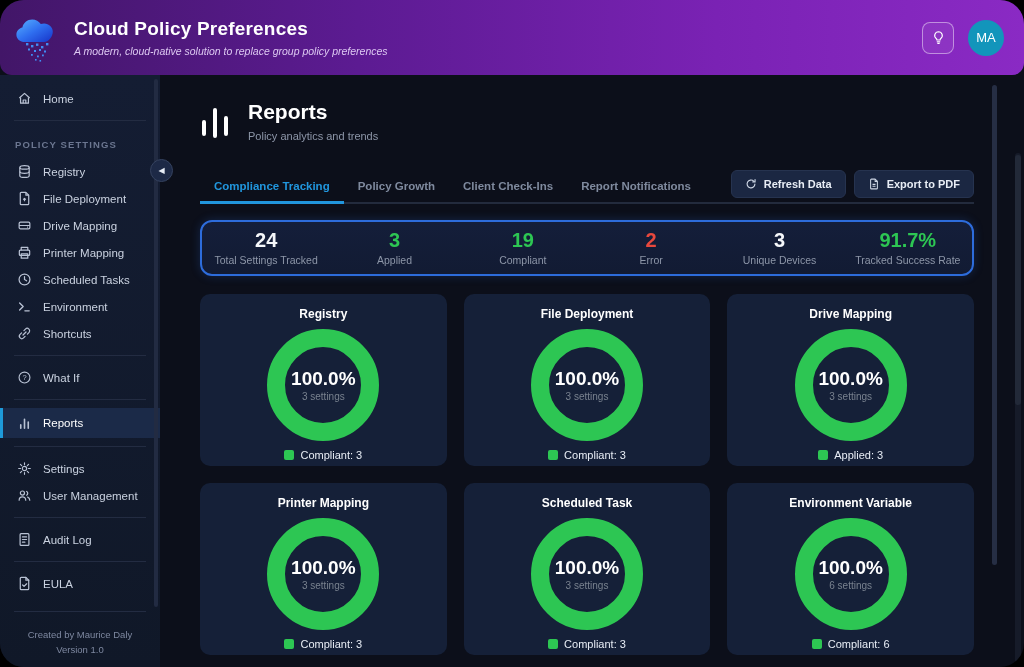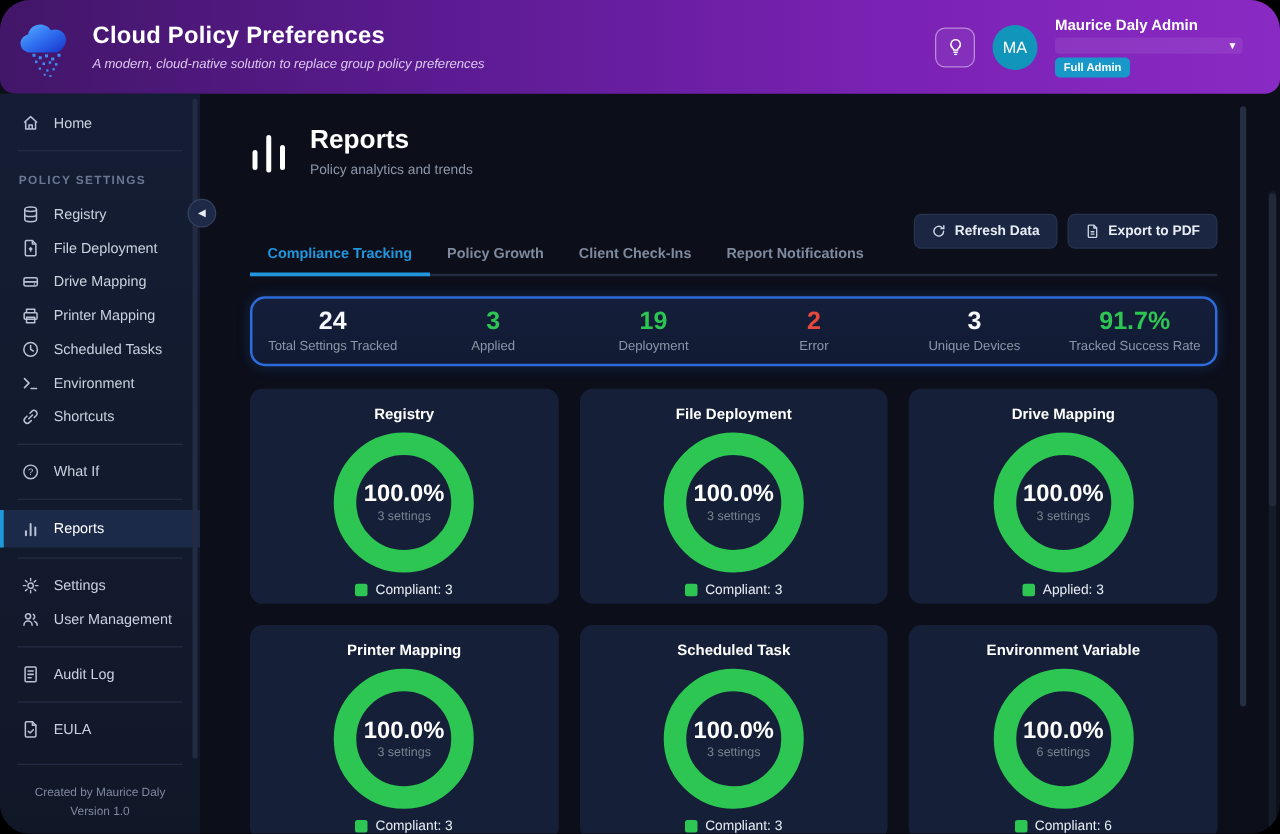--- a/index.html
+++ b/index.html
@@ -42,21 +42,21 @@
   .main { position:relative; flex:1; padding:25px 50px 0 40px; }
   .page-head { display:flex; align-items:flex-start; gap:18px; }
   .page-head .chart-ico { margin-top:2px; }
   .page-title { color:#fff; font-size:21px; font-weight:bold; }
   .page-subtitle { color:#8d96a8; font-size:11px; margin-top:6px; }
 
   .tabs-row { display:flex; align-items:flex-end; margin-top:22px; border-bottom:2px solid #232b3d; }
   .tabs { display:flex; }
   .tab { padding:8px 14px 9px; font-size:11.5px; font-weight:bold; color:#7f8a9e; cursor:pointer; border-bottom:3px solid transparent; margin-bottom:-2px; }
   .tab.active { color:#2196dd; border-bottom-color:#2196dd; }
-  .tab-actions { margin-left:auto; display:flex; gap:8px; padding-bottom:20px; }
+  .tab-actions { margin-left:auto; display:flex; gap:8px; padding-bottom:4px; }
   .action-btn { display:flex; align-items:center; gap:7px; background:#1b2742; border:1px solid #26334f; color:#e8edf5; font-size:11px; font-weight:bold; padding:7px 13px; border-radius:6px; cursor:pointer; }
   .action-btn .ico { color:#cfd8e6; display:flex; }
 
   
   .stats-bar { margin-top:16px; height:56px; border:2px solid #2d6cdb; border-radius:12px; background:linear-gradient(180deg,#141e3a,#121b33); box-shadow:0 0 10px rgba(45,108,219,.25); display:flex; align-items:center; }
   .stat { flex:1; text-align:center; }
   .stat-value { font-size:20px; font-weight:bold; line-height:1.05; }
   .stat-label { color:#8d96a8; font-size:10.5px; margin-top:3px; }
 
   
@@ -115,27 +115,20 @@
       <div class="header-subtitle">A modern, cloud-native solution to replace group policy preferences</div>
     </div>
     <div class="header-right">
       <div class="theme-btn">
         <svg width="15" height="15" viewBox="0 0 16 16" fill="none" stroke="#fff" stroke-width="1.2" stroke-linecap="round">
           <path d="M8 1.8a4.1 4.1 0 0 1 2.5 7.3c-.5.4-.8 1-.8 1.6H6.3c0-.6-.3-1.2-.8-1.6A4.1 4.1 0 0 1 8 1.8z"></path>
           <path d="M6.6 12.6h2.8M7.2 14.4h1.6"></path>
         </svg>
       </div>
       <div class="avatar">MA</div>
-      <div class="user-block">
-        <span class="user-name">Maurice Daly Admin</span>
-        <div class="user-select">
-          <span class="user-caret">▼</span>
-        </div>
-        <span class="role-badge">Full Admin</span>
-      </div>
     </div>
   </div>
 
   <div class="body-row">
 
     <nav class="sidebar">
       <div class="nav-item">
         <span class="ico">
             <svg width="15" height="15" viewBox="0 0 16 16" fill="none" stroke="currentColor" stroke-width="1.3" stroke-linejoin="round">
               <path d="M2.5 7.5 8 2.5l5.5 5"></path>
@@ -336,21 +329,21 @@
         <div class="stat">
           <div class="stat-value" style="color: rgb(245, 247, 250);">24</div>
           <div class="stat-label">Total Settings Tracked</div>
         </div>
         <div class="stat">
           <div class="stat-value" style="color: rgb(45, 198, 83);">3</div>
           <div class="stat-label">Applied</div>
         </div>
         <div class="stat">
           <div class="stat-value" style="color: rgb(45, 198, 83);">19</div>
-          <div class="stat-label">Deployment</div>
+          <div class="stat-label">Compliant</div>
         </div>
         <div class="stat">
           <div class="stat-value" style="color: rgb(232, 72, 61);">2</div>
           <div class="stat-label">Error</div>
         </div>
         <div class="stat">
           <div class="stat-value" style="color: rgb(245, 247, 250);">3</div>
           <div class="stat-label">Unique Devices</div>
         </div>
         <div class="stat">

